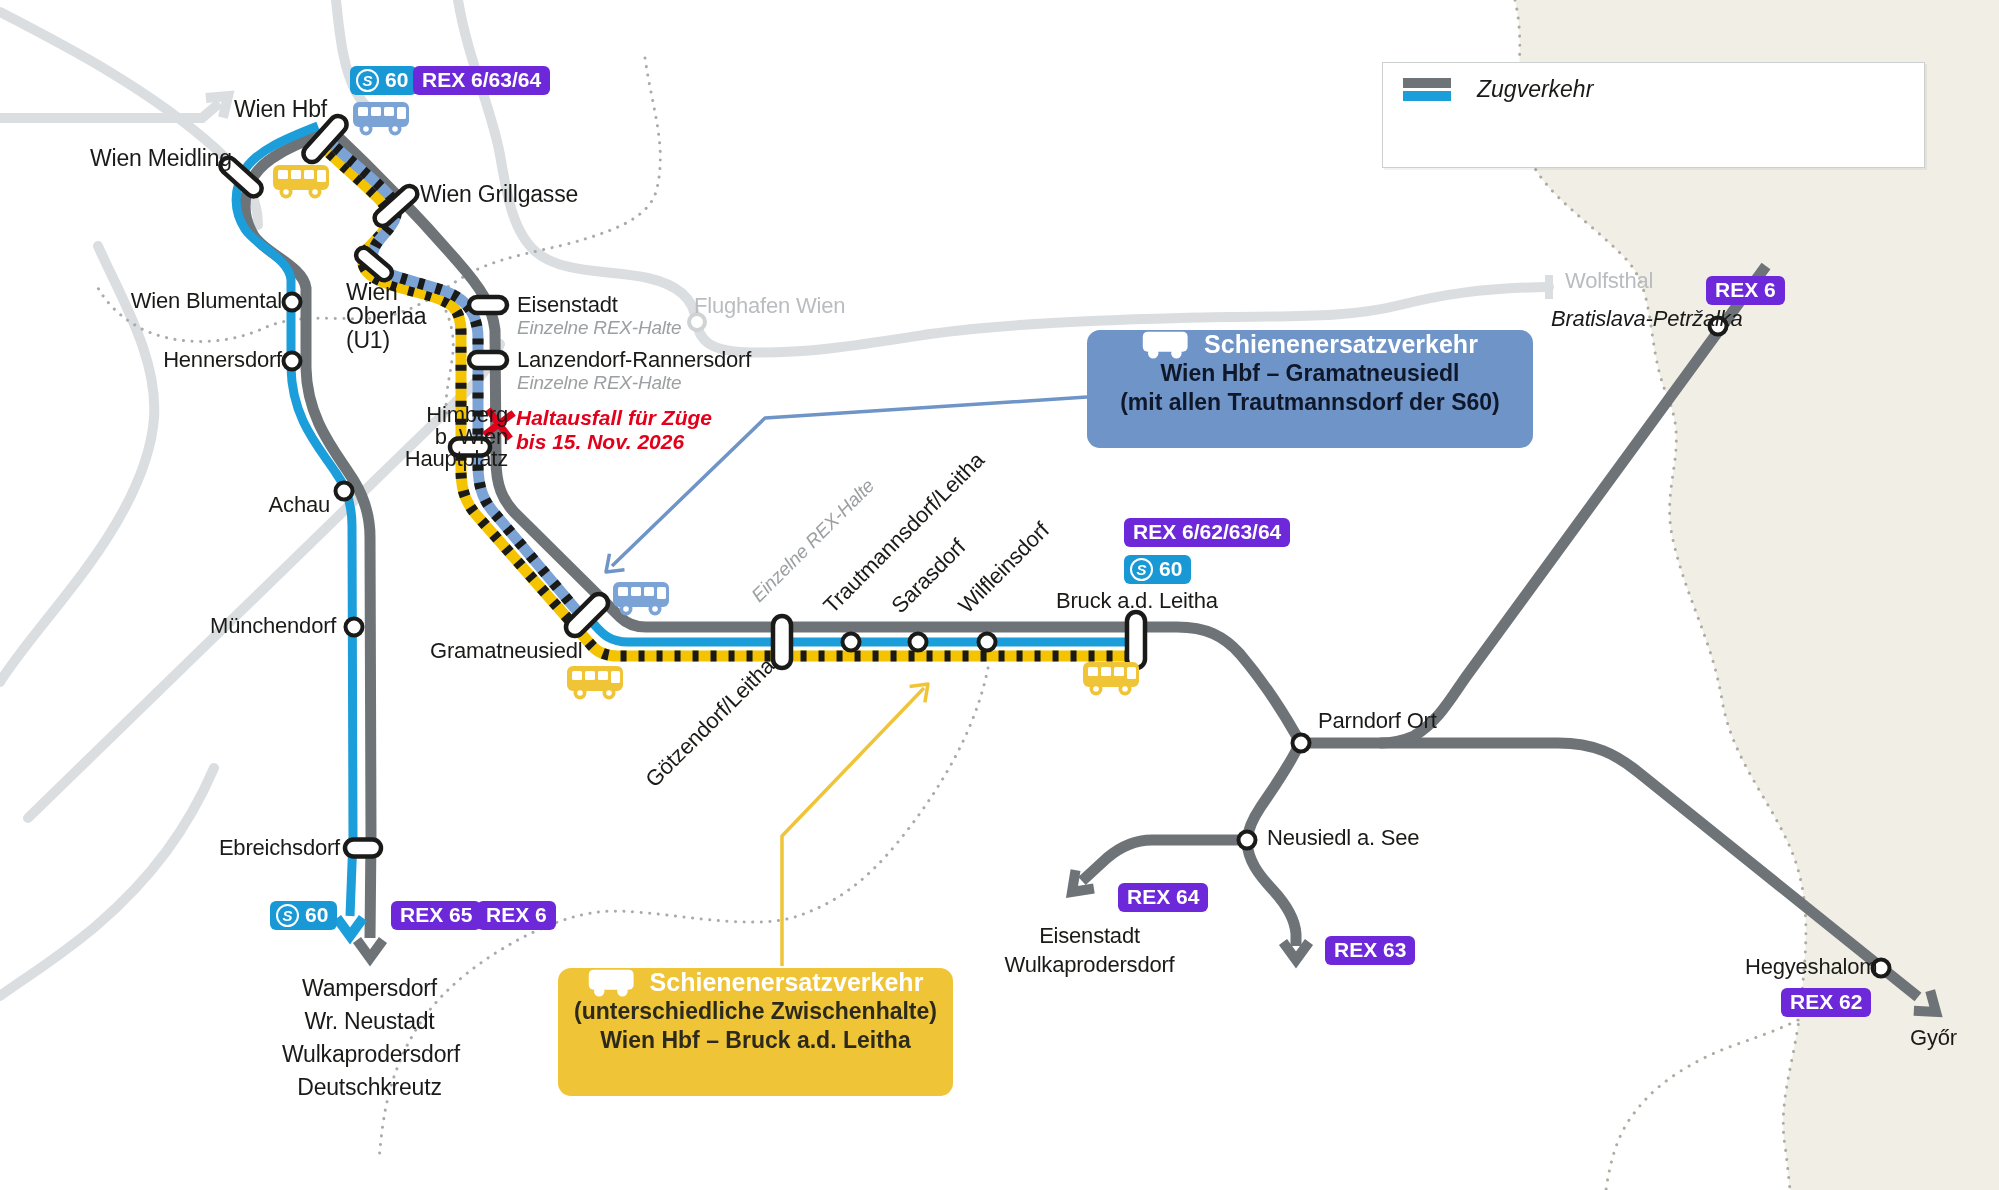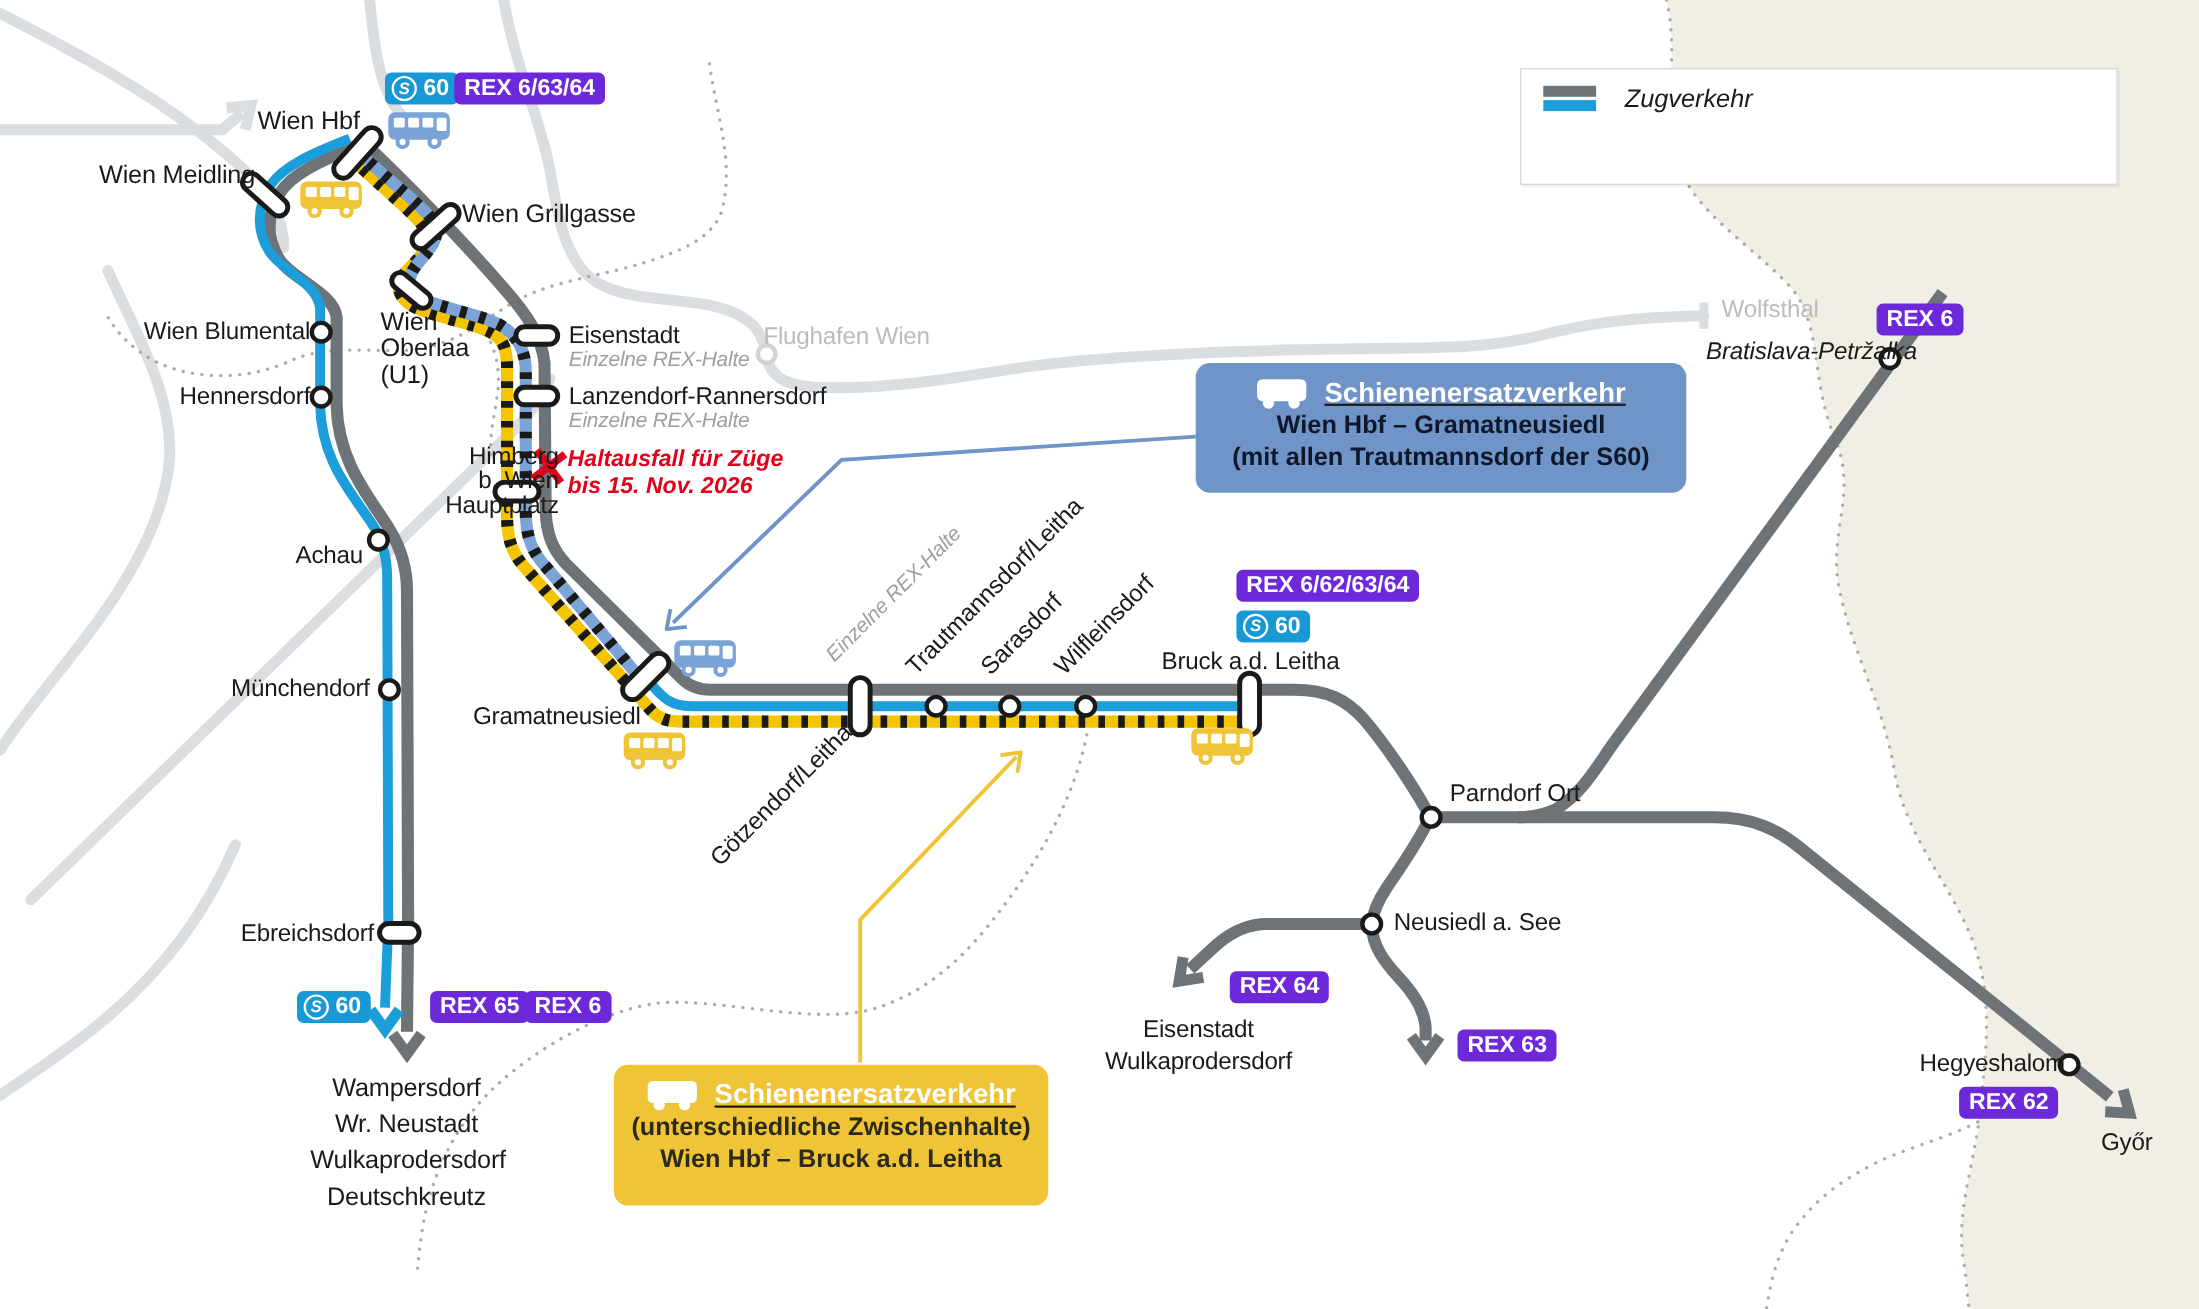--- a/index.html
+++ b/index.html
@@ -25,21 +25,21 @@
     box-sizing:border-box;box-shadow:2px 2px 0 rgba(0,0,0,0.05);}
   .legend .row{display:flex;align-items:center;gap:26px;margin:13px 18px 10px 20px;}
   .legend .label{font-style:italic;font-size:23px;color:#1a1a18;}
   .sw{width:48px;display:flex;flex-direction:column;gap:3px;flex:none;}
   .sw i{display:block;height:10px;}
   .sw .dy{background:repeating-linear-gradient(90deg,#1a1a18 0 6px,#f5c400 6px 16px);}
   .sw .db{background:repeating-linear-gradient(90deg,#1a1a18 0 6px,#7ca3d6 6px 16px);}
   .sw .sg{background:#6e7377;}
   .sw .sb{background:#1b9ed9;}
   .callout{position:absolute;border-radius:13px;text-align:center;box-sizing:border-box;}
-  .callout .t{display:flex;align-items:center;justify-content:center;gap:14px;margin-top:13px;text-decoration:underline;}
+  .callout .t{display:flex;align-items:center;justify-content:center;gap:14px;}
   .callout .t .title{color:#fff;font-weight:bold;font-size:25px;}
   .callout .l{font-weight:bold;font-size:23px;line-height:29px;}
   .callout.cblue{left:1087px;top:330px;width:446px;height:118px;background:#6f94c7;}
   .callout.cblue .l{color:#0f172a;}
   .callout.cyellow{left:558px;top:968px;width:395px;height:128px;background:#f0c437;}
   .callout.cyellow .l{color:#2b2a1d;}
 </style>
 </head>
 <body>
 

